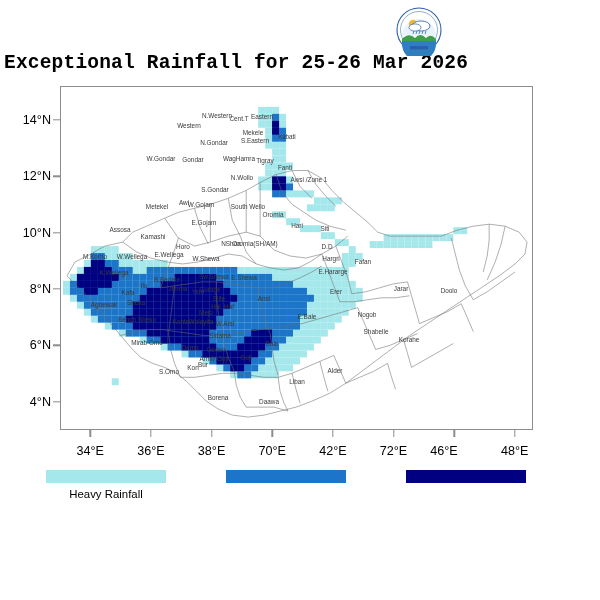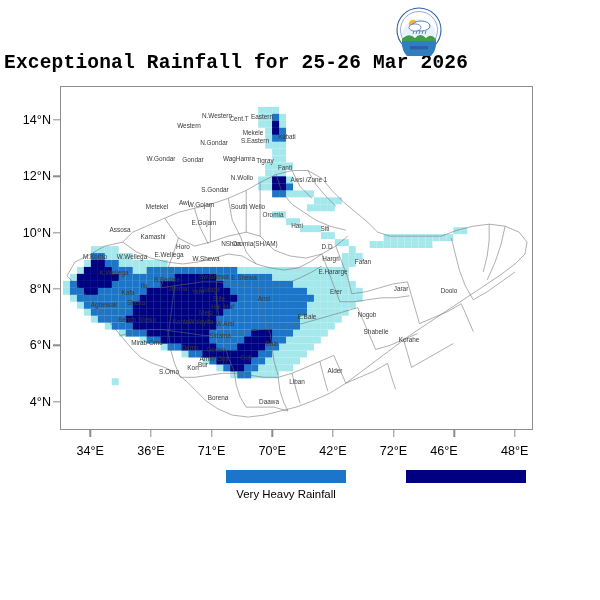--- a/index.html
+++ b/index.html
@@ -1357,21 +1357,21 @@
       <div class="ytick-label" style="top: 232.623px; right: 549px;">10°N</div>
       <div class="ytick-mark" style="top: 232.623px; left: 53px;"></div>
       <div class="ytick-label" style="top: 176.23px; right: 549px;">12°N</div>
       <div class="ytick-mark" style="top: 176.23px; left: 53px;"></div>
       <div class="ytick-label" style="top: 119.836px; right: 549px;">14°N</div>
       <div class="ytick-mark" style="top: 119.836px; left: 53px;"></div>
       <div class="xtick-label" style="left: 90.3205px;">34°E</div>
       <div class="xtick-mark" style="left: 90.3205px; top: 430px; position: absolute;"></div>
       <div class="xtick-label" style="left: 150.962px;">36°E</div>
       <div class="xtick-mark" style="left: 150.962px; top: 430px; position: absolute;"></div>
-      <div class="xtick-label" style="left: 211.603px;">71°E</div>
+      <div class="xtick-label" style="left: 211.603px;">38°E</div>
       <div class="xtick-mark" style="left: 211.603px; top: 430px; position: absolute;"></div>
       <div class="xtick-label" style="left: 272.244px;">70°E</div>
       <div class="xtick-mark" style="left: 272.244px; top: 430px; position: absolute;"></div>
       <div class="xtick-label" style="left: 332.885px;">42°E</div>
       <div class="xtick-mark" style="left: 332.885px; top: 430px; position: absolute;"></div>
       <div class="xtick-label" style="left: 393.526px;">72°E</div>
       <div class="xtick-mark" style="left: 393.526px; top: 430px; position: absolute;"></div>
       <div class="xtick-label" style="left: 444px;">46°E</div>
       <div class="xtick-mark" style="left: 454.167px; top: 430px; position: absolute;"></div>
       <div class="xtick-label" style="left: 514.808px;">48°E</div>
@@ -1391,22 +1391,25 @@
       <line x1="29" y1="25" x2="28" y2="28"></line>
         <line x1="32" y1="25" x2="31" y2="28"></line>
       <line x1="35" y1="25" x2="34" y2="28"></line>
     </g>
     <path d="M11 33 q7 -7 13 -1 q5 -6 11 0 q5 -5 10 1 v2 h-34 z" fill="#3f9f4a"></path>
     <path d="M11 35 h34 v3 a17 17 0 0 1 -34 0 z" fill="#2f7fbf"></path>
     <rect x="19" y="40" width="18" height="3.4" fill="#2d5fa8"></rect>
   </svg>
 
   <div id="legend">
+      <div class="legend-entry" style="left: 16px;">
+        <div class="legend-swatch" style="background: rgb(165, 232, 236);"></div>
+        <div class="legend-text">Heavy Rainfall</div>
+      </div>
       <div class="legend-entry" style="left: 196px;">
         <div class="legend-swatch" style="background: rgb(28, 117, 200);"></div>
-        <div class="legend-text">Very Heavy Rainfall</div>
       </div>
       <div class="legend-entry" style="left: 376px;">
         <div class="legend-swatch" style="background: rgb(0, 0, 128);"></div>
       </div>
     </div>
 
 </div>
 
 </body></html>

